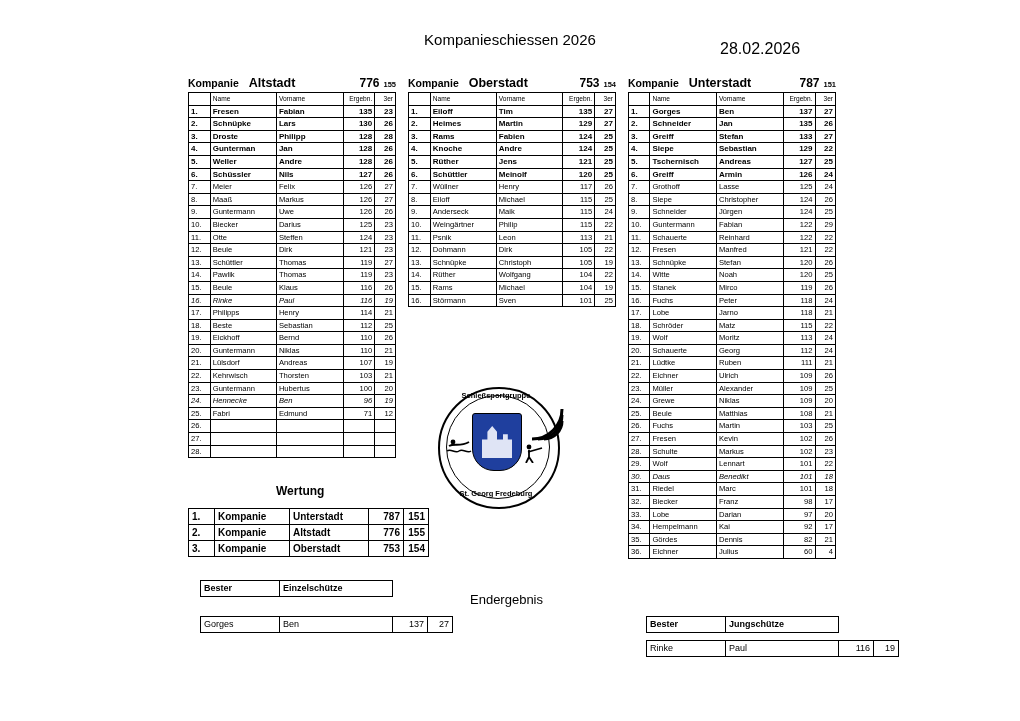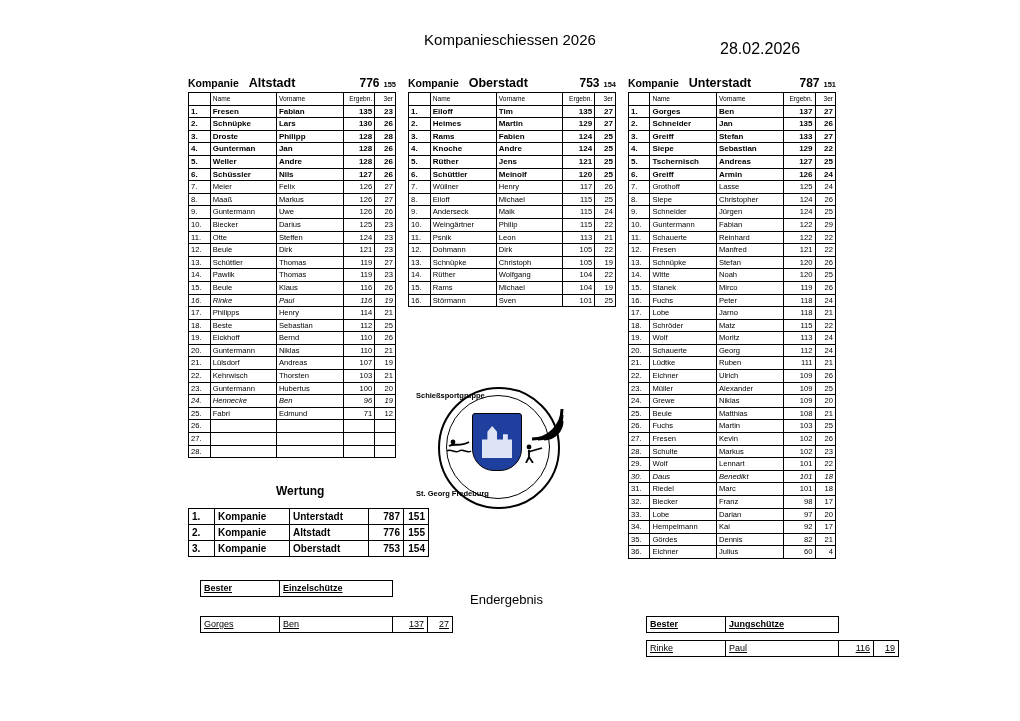--- a/index.html
+++ b/index.html
@@ -69,21 +69,21 @@
   .w-sub{width:18px;text-align:right;font-size:6.5px;font-weight:bold;}
 
   
   .bester-e{position:absolute;left:200px;top:580px;}
   .bester-e2{position:absolute;left:200px;top:616px;}
   .bester-j{position:absolute;left:646px;top:616px;}
   .bester-j2{position:absolute;left:646px;top:640px;}
   table.btbl{border-collapse:collapse;table-layout:fixed;}
   table.btbl td{
     border:0.6px solid #000;height:15px;line-height:15px;padding:0 3px;
-    font-size:9px;overflow:hidden;white-space:nowrap;text-decoration:underline;
+    font-size:9px;overflow:hidden;white-space:nowrap;
   }
   table.btbl td.b{font-weight:bold;}
   .b-c1{width:72px;}
   .b-c2{width:106px;}
   .b-c3{width:28px;text-align:right;}
   .b-c4{width:18px;text-align:right;font-size:6.5px;}
 
   .endergebnis{
     position:absolute;left:470px;top:592px;font-size:13px;
   }
@@ -110,21 +110,21 @@
   }
   .logo .shield:before{
     content:"";position:absolute;left:9px;top:12px;width:30px;height:32px;
     background:#dfe4f5;
     clip-path:polygon(0% 100%,0% 42%,18% 42%,18% 18%,34% 0%,50% 18%,50% 42%,70% 42%,70% 26%,86% 26%,86% 42%,100% 42%,100% 100%);
   }
   .logo .arcs{
     position:absolute;right:10px;top:18px;width:40px;height:40px;
   }
   .logo .topText,.logo .botText{
-    position:absolute;width:160px;text-align:left;font-size:7.5px;font-weight:bold;
+    position:absolute;width:160px;text-align:center;font-size:7.5px;font-weight:bold;
   }
   .logo .topText{top:6px;}
   .logo .botText{top:104px;}
   .logo .swimmer{
     position:absolute;left:30px;top:52px;width:26px;height:18px;
   }
   .logo .shooter{
     position:absolute;left:104px;top:58px;width:26px;height:20px;
   }
 </style>

